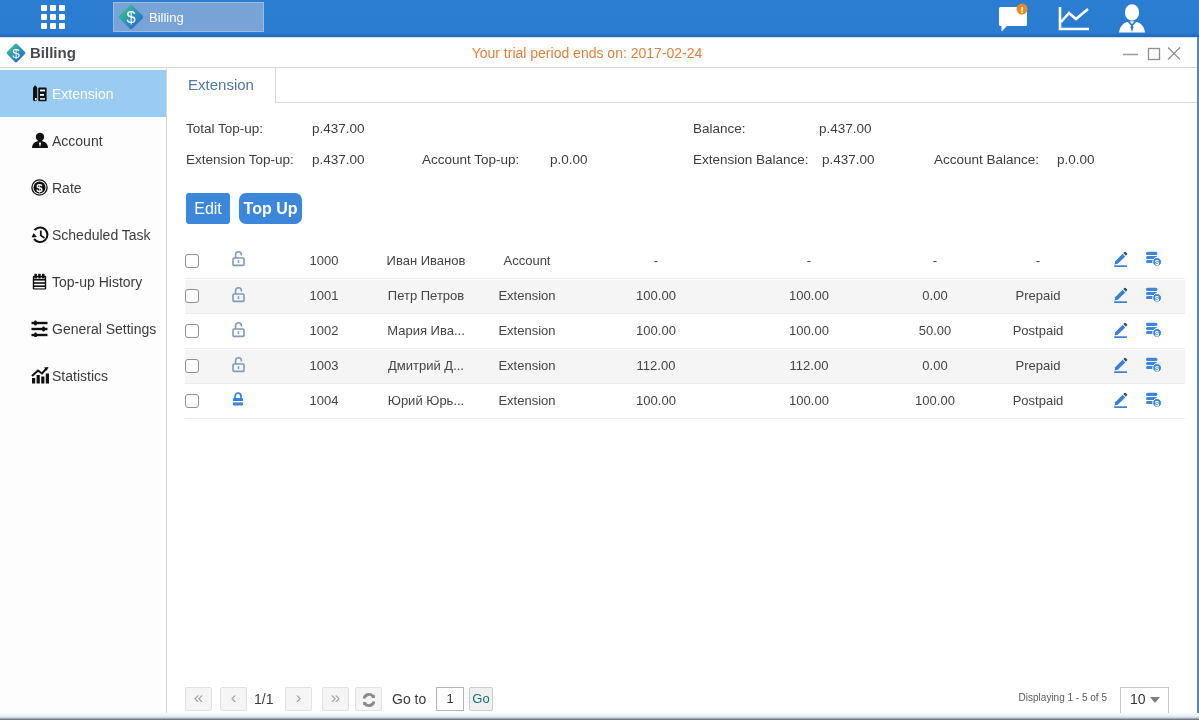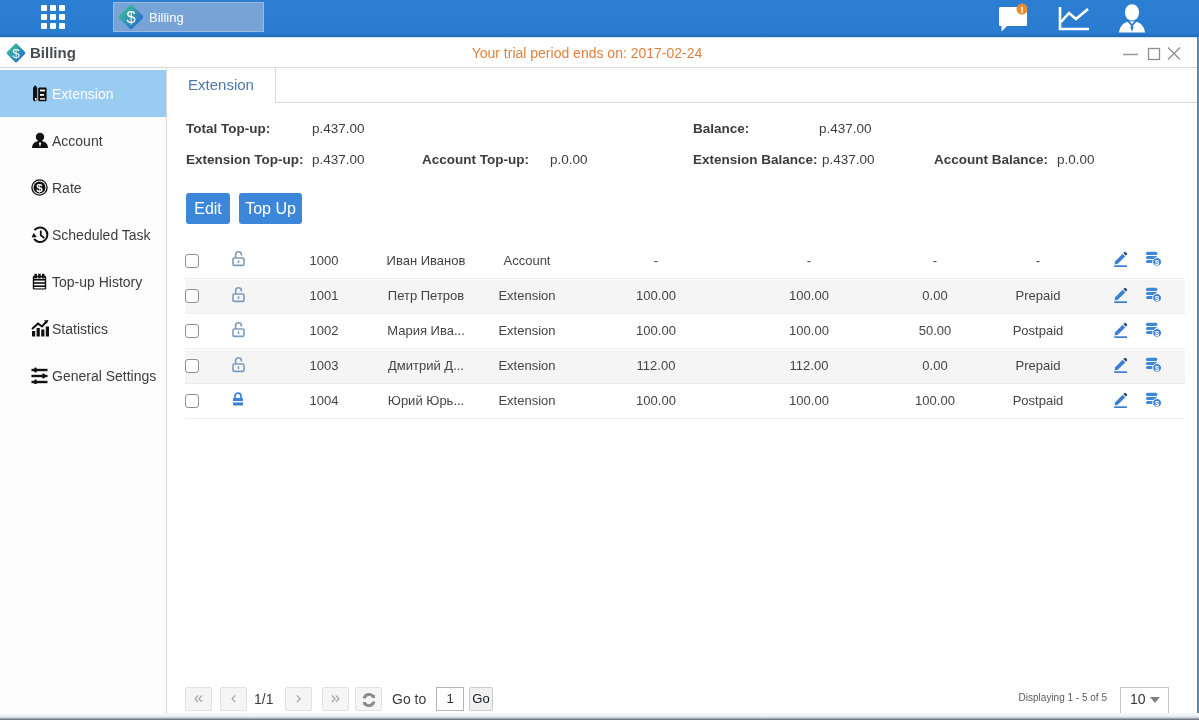--- a/index.html
+++ b/index.html
@@ -30,39 +30,39 @@
 .mitem svg { position:absolute; left:31px; }
 .mitem span { position:absolute; left:52px; }
 .mitem.sel { background:#9acbf3; color:#fff; }
 
 
 #content { position:absolute; left:168px; top:68px; width:1029px; height:652px; background:#fff; }
 #tabrow { position:absolute; left:0; top:0; width:1029px; height:35px; }
 #tabrow .line { position:absolute; left:108px; right:0; bottom:0; border-bottom:1px solid #d9d9d9; }
 #tabrow .tab { position:absolute; left:-1px; top:0; width:109px; height:35px; border-right:1px solid #d9d9d9; color:#4f77a8; font-size:15px; text-align:center; line-height:33px; background:#fff; }
 
-.lbl { font-weight:bold; color:#3c3c3c; font-size:13.5px; position:absolute; }
+.lbl { font-weight:normal; color:#3c3c3c; font-size:13.5px; position:absolute; }
 .val { color:#3c3c3c; font-size:13.5px; position:absolute; }
 
 .btn { position:absolute; background:#3c87da; color:#fff; font-size:16px; text-align:center; line-height:31px; border-radius:3px; }
 
 
 #tbl { position:absolute; left:17px; top:175px; width:1000px; border-collapse:collapse; table-layout:fixed; font-size:13px; color:#444; }
 #tbl th { font-weight:normal; color:#555; height:33px; border-top:1px solid #e3e3e3; border-bottom:1px solid #e3e3e3; text-align:center; }
 #tbl td { height:35px; border-bottom:1px solid #ededed; text-align:center; }
 #tbl tr.alt td { background-image:linear-gradient(#f5f5f6,#f5f5f6); background-size:100% 33px; background-position:0 1px; background-repeat:no-repeat; }
 .cb { width:14px; height:14px; border:1.5px solid #8f8f8f; border-radius:3px; background:#fff; display:inline-block; vertical-align:middle; }
 .nm { white-space:nowrap; overflow:hidden; }
 
 
 #pager { position:absolute; left:0; bottom:9px; width:1029px; height:24px; }
 .pbtn { position:absolute; top:0; width:27px; height:24px; background:#f5f5f5; border:1px solid #e2e2e2; border-radius:2px; color:#a2a2a2; text-align:center; line-height:20px; font-size:17px; }
 #pager .txt { position:absolute; top:4px; font-size:14px; color:#3c3c3c; }
 #goinput { position:absolute; left:268px; top:0; width:28px; height:24px; border:1px solid #b5b5b5; font-size:13px; text-align:center; line-height:22px; color:#333; background:#fff; }
-#gobtn { position:absolute; left:301px; top:0; width:24px; height:24px; background:#f0f0f0; border:1px solid #ccc; border-radius:2px; color:#0f172a; text-align:center; line-height:22px; font-size:13px; }
+#gobtn { position:absolute; left:301px; top:0; width:24px; height:24px; background:#f0f0f0; border:1px solid #ccc; border-radius:2px; color:#0f766e; text-align:center; line-height:22px; font-size:13px; }
 #disp { position:absolute; right:90px; top:5px; font-size:10px; color:#5a5a5a; }
 #psel { position:absolute; right:28px; top:0; width:49px; height:36px; border:1px solid #c6c6c6; background:#fff; }
 #psel span { position:absolute; left:9px; top:3px; font-size:14px; color:#333; }
 
 #rightborder { position:absolute; right:0; top:37px; width:2px; height:683px; background:#5d87b3; }
 #bottomborder { position:absolute; left:0; bottom:0; width:1199px; height:7px; background:linear-gradient(180deg, #f6fafc 0%, #eaf1f6 45%, #c9d2d9 68%, #79828b 88%, #666f79 100%); }
 </style>
 </head>
 <body>
 <div id="win">
@@ -174,39 +174,39 @@
           <rect x="7.2" y="0.8" width="2.5" height="4.6" fill="#111"></rect>
           <rect x="11" y="0.8" width="2.5" height="4.6" fill="#111"></rect>
           <rect x="3.2" y="7.6" width="10.6" height="1.6" fill="#fff"></rect>
           <rect x="3.2" y="10.8" width="10.6" height="1.6" fill="#fff"></rect>
           <rect x="3.2" y="14" width="10.6" height="1.4" fill="#fff"></rect>
         </svg>
       <span>Top-up History</span>
     </div>
     <div class="mitem">
       <svg width="18" height="17" viewBox="0 0 18 17">
+          <line x1="0.5" y1="3" x2="16.5" y2="3" stroke="#111" stroke-width="2.4"></line>
+          <line x1="0.5" y1="9" x2="16.5" y2="9" stroke="#111" stroke-width="2.4"></line>
+          <line x1="0.5" y1="15" x2="16.5" y2="15" stroke="#111" stroke-width="2.4"></line>
+          <rect x="3.2" y="0.6" width="2.6" height="4.8" rx="1.2" fill="#111"></rect>
+          <rect x="11.2" y="6.6" width="2.6" height="4.8" rx="1.2" fill="#111"></rect>
+          <rect x="3.2" y="12.6" width="2.6" height="4.8" rx="1.2" fill="#111"></rect>
+        </svg>
+      <span>General Settings</span>
+    </div>
+    <div class="mitem">
+      <svg width="18" height="17" viewBox="0 0 18 17">
           <rect x="1" y="11" width="3.2" height="5.5" fill="#111"></rect>
           <rect x="5.6" y="8" width="3.2" height="8.5" fill="#111"></rect>
           <rect x="10.2" y="9.5" width="3.2" height="7" fill="#111"></rect>
           <rect x="14.8" y="6.5" width="3.2" height="10" fill="#111"></rect>
           <path d="M1 9 L7 3.5 L11 6.5 L15.5 1.5" fill="none" stroke="#111" stroke-width="2"></path>
           <path d="M17.5 0 l-4.5 0.6 l2.8 3.2 z" fill="#111"></path>
         </svg>
       <span>Statistics</span>
-    </div>
-    <div class="mitem">
-      <svg width="18" height="17" viewBox="0 0 18 17">
-          <line x1="0.5" y1="3" x2="16.5" y2="3" stroke="#111" stroke-width="2.4"></line>
-          <line x1="0.5" y1="9" x2="16.5" y2="9" stroke="#111" stroke-width="2.4"></line>
-          <line x1="0.5" y1="15" x2="16.5" y2="15" stroke="#111" stroke-width="2.4"></line>
-          <rect x="3.2" y="0.6" width="2.6" height="4.8" rx="1.2" fill="#111"></rect>
-          <rect x="11.2" y="6.6" width="2.6" height="4.8" rx="1.2" fill="#111"></rect>
-          <rect x="3.2" y="12.6" width="2.6" height="4.8" rx="1.2" fill="#111"></rect>
-        </svg>
-      <span>General Settings</span>
     </div>
   </div>
 
   <div id="content">
     <div id="tabrow">
       <div class="line"></div>
       <div class="tab">Extension</div>
     </div>
 
     <div class="lbl" style="left:18px; top:53px;">Total Top-up:</div>
@@ -217,21 +217,21 @@
     <div class="lbl" style="left:18px; top:84px;">Extension Top-up:</div>
     <div class="val" style="left:144px; top:84px;">p.437.00</div>
     <div class="lbl" style="left:254px; top:84px;">Account Top-up:</div>
     <div class="val" style="left:382px; top:84px;">p.0.00</div>
     <div class="lbl" style="left:525px; top:84px;">Extension Balance:</div>
     <div class="val" style="left:654px; top:84px;">p.437.00</div>
     <div class="lbl" style="left:766px; top:84px;">Account Balance:</div>
     <div class="val" style="left:889px; top:84px;">p.0.00</div>
 
     <div class="btn" style="left:18px; top:125px; width:44px; height:31px;">Edit</div>
-    <div class="btn" style="left:71px; top:125px; width:63px; height:31px; font-weight:normal;">Top Up</div>
+    <div class="btn" style="left:71px; top:125px; width:63px; height:31px; font-weight:bold;border-radius:7px;">Top Up</div>
 
     <table id="tbl">
       <colgroup>
         <col style="width:17px">
           <col style="width:72px">
           <col style="width:100px">
           <col style="width:104px">
           <col style="width:98px">
           <col style="width:160px">
           <col style="width:146px">

